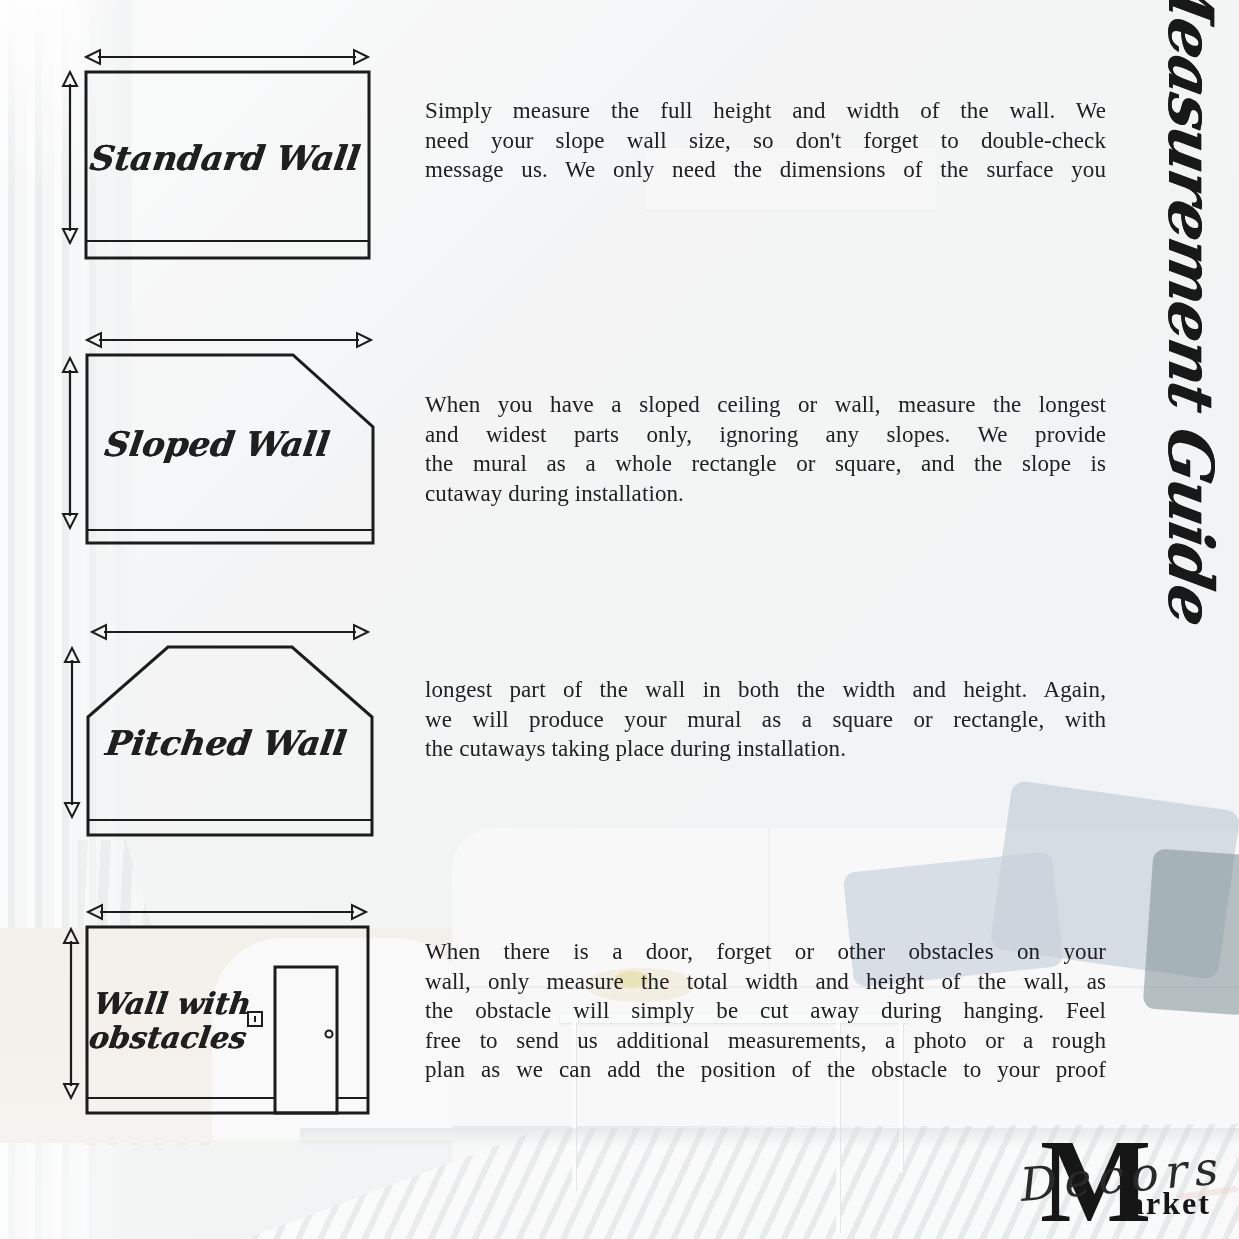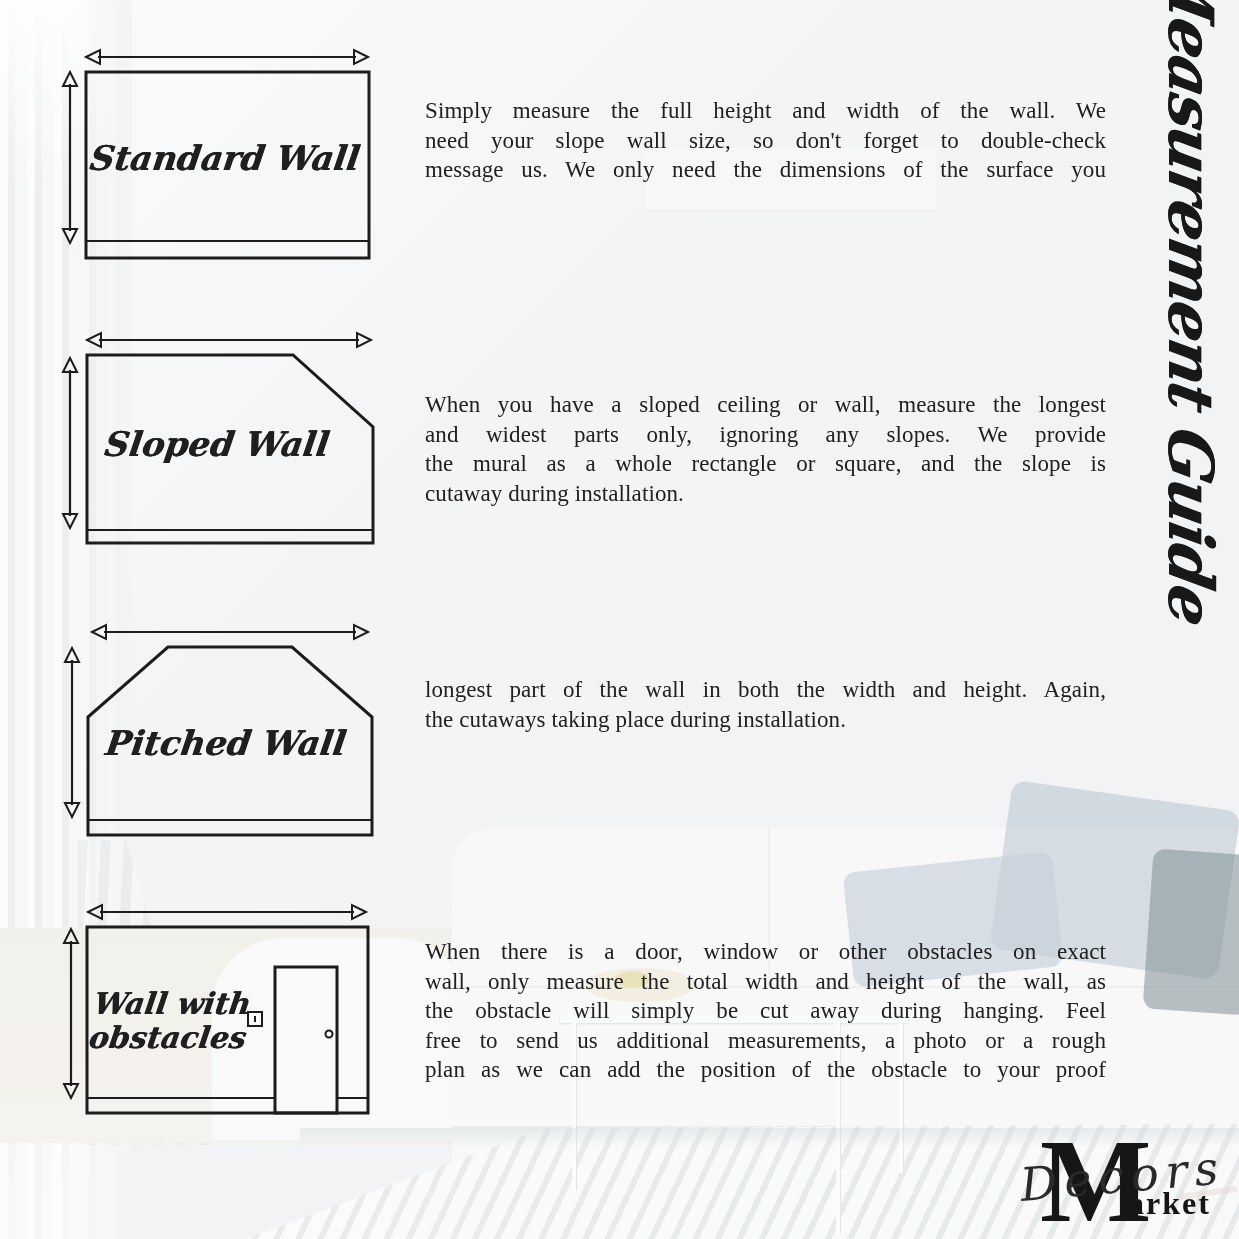--- a/index.html
+++ b/index.html
@@ -160,24 +160,25 @@
       <div class="pline j">message us. We only need the dimensions of the surface you</div>
     </div>
   <div class="para p2">
       <div class="pline j">When you have a sloped ceiling or wall, measure the longest</div>
       <div class="pline j">and widest parts only, ignoring any slopes. We provide</div>
       <div class="pline j">the mural as a whole rectangle or square, and the slope is</div>
       <div class="pline">cutaway during installation.</div>
     </div>
   <div class="para p3">
       <div class="pline j">longest part of the wall in both the width and height. Again,</div>
+      <div class="pline j">we will produce your mural as a square or rectangle, with</div>
       <div class="pline">the cutaways taking place during installation.</div>
     </div>
   <div class="para p4">
-      <div class="pline j">When there is a door, window or other obstacles on exact</div>
+      <div class="pline j">When there is a door, forget or other obstacles on your</div>
       <div class="pline j">wall, only measure the total width and height of the wall, as</div>
       <div class="pline j">the obstacle will simply be cut away during hanging. Feel</div>
       <div class="pline j">free to send us additional measurements, a photo or a rough</div>
       <div class="pline j">plan as we can add the position of the obstacle to your proof</div>
     </div>
 
   <div class="vtitle">Measurement Guide</div>
 
   <div class="logo">
     <span class="logo-m">M</span>

